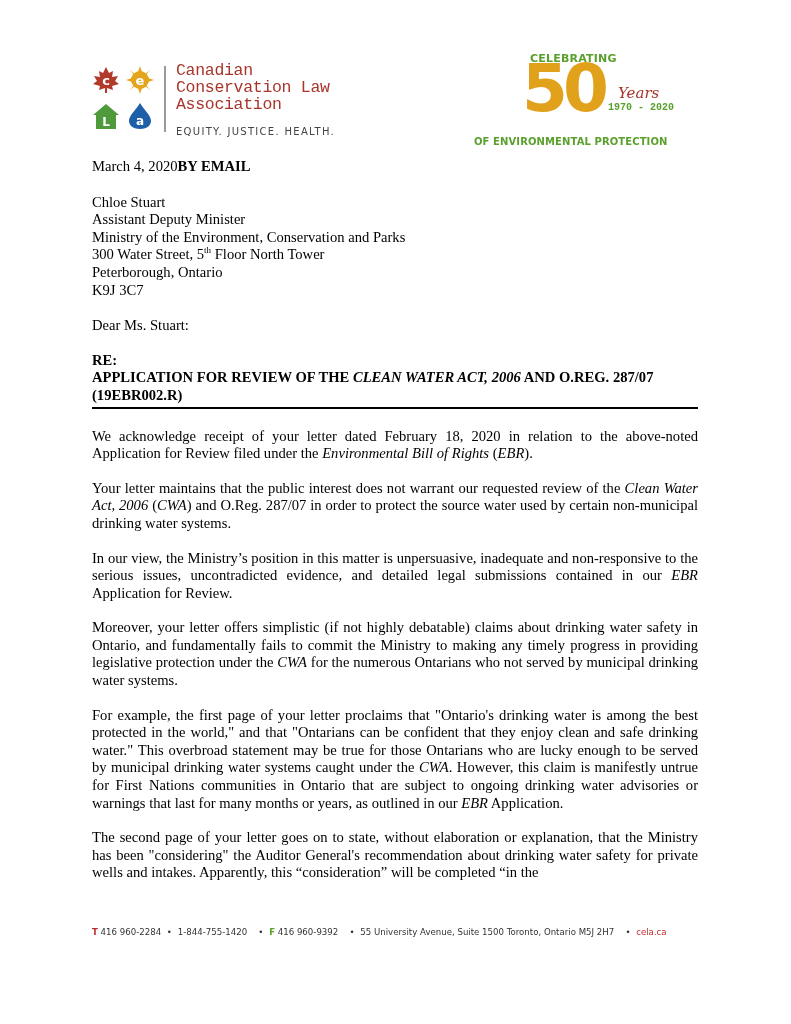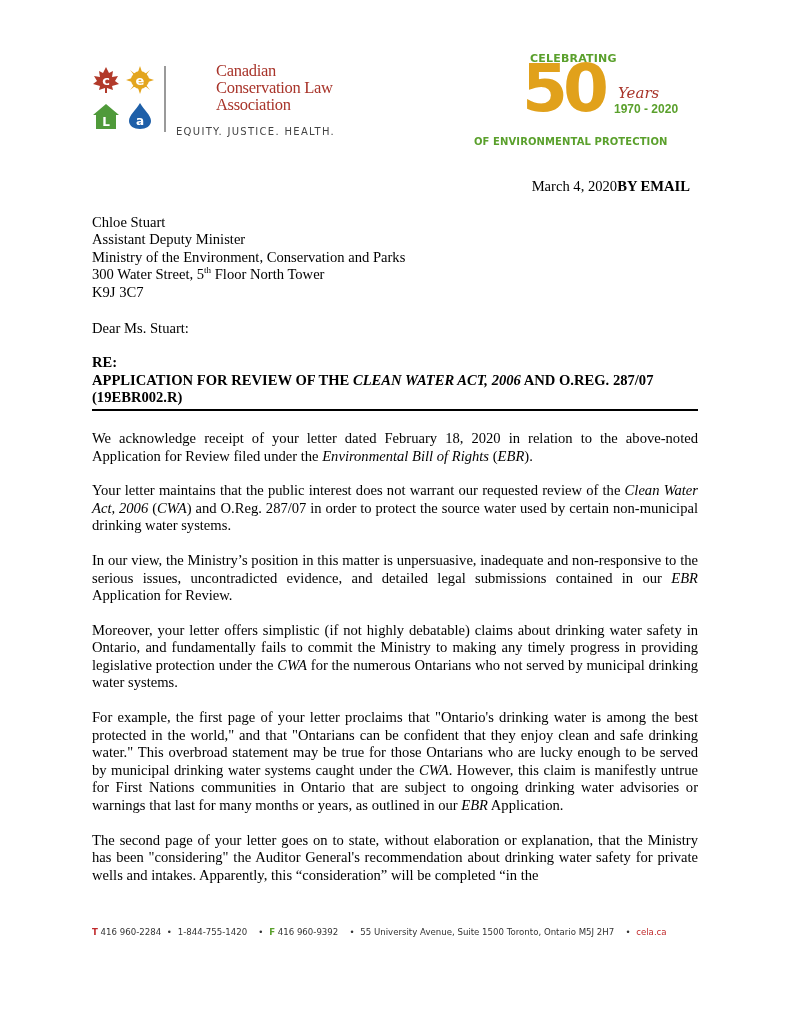--- a/index.html
+++ b/index.html
@@ -3,33 +3,33 @@
 <meta charset="utf-8">
 <style>
   html, body { margin: 0; padding: 0; background: #ffffff; }
   body { width: 791px; height: 1024px; position: relative; overflow: hidden; font-family: "Liberation Serif", serif; color: #000; }
 
   
   .logo-cela { position: absolute; left: 92px; top: 64px; width: 270px; height: 72px; }
   .logo-tiles { position: absolute; left: 0; top: 0; width: 64px; height: 68px; }
   .tile { position: absolute; width: 28px; height: 28px; }
   .logo-divider { position: absolute; left: 72px; top: 2px; width: 2px; height: 66px; background: #9a9a9a; }
-  .logo-text { position: absolute; left: 84px; top: -2px; font-family: Liberation Serif, serif; color: #a8342a; font-size: 16.5px; line-height: 17px; letter-spacing: -0.3px; margin-left: 40px; }
+  .logo-text { position: absolute; left: 84px; top: -2px; font-family: Liberation Mono, monospace; color: #a8342a; font-size: 16.5px; line-height: 17px; letter-spacing: -0.3px; }
   .logo-tag { position: absolute; left: 84px; top: 62px; font-family: "DejaVu Sans", sans-serif; font-size: 10px; letter-spacing: 1.3px; color: #444; }
 
   .logo-50 { position: absolute; left: 470px; top: 48px; width: 220px; height: 92px; }
   .l50-celebrating { position: absolute; left: 60px; top: 4px; font-family: "DejaVu Sans", sans-serif; font-weight: bold; font-size: 11px; color: #5aa02c; letter-spacing: 0.2px; }
   .l50-num { position: absolute; left: 52px; top: 8px; font-family: "DejaVu Sans", sans-serif; font-weight: bold; font-size: 66px; line-height: 66px; color: #e1a11b; letter-spacing: -5px; }
   .l50-years { position: absolute; left: 148px; top: 36px; font-family: "DejaVu Serif", serif; font-style: italic; font-size: 15px; color: #a8342a; }
-  .l50-range { position: absolute; left: 144px; top: 54px; font-family: Liberation Sans, sans-serif; font-weight: bold; font-size: 12px; color: #5aa02c; }
+  .l50-range { position: absolute; left: 138px; top: 54px; font-family: Liberation Mono, monospace; font-weight: bold; font-size: 10px; color: #5aa02c; }
   .l50-bottom { position: absolute; left: 4px; top: 88px; font-family: "DejaVu Sans", sans-serif; font-weight: bold; font-size: 10px; color: #5aa02c; letter-spacing: 0.1px; }
 
   
   .doc { position: absolute; left: 92px; top: 158px; width: 606px; font-size: 14.6px; line-height: 17.6px; }
-  .date-row { display: flex; justify-content: flex-end; margin-top: 20px; }
+  .date-row { display: flex; justify-content: flex-start; }
   .by-email { font-weight: bold; margin-right: 8px; }
   .addr { margin-top: 18px; }
   .addr div { white-space: nowrap; }
   .salutation { margin-top: 18px; }
   .re-block { margin-top: 17px; display: flex; font-weight: bold; padding-bottom: 2px; border-bottom: 2.5px solid #000; flex-direction: column; }
   .re-label { width: 48px; flex: none; }
   .re-text { flex: 1; }
   p { margin: 17px 0 0 0; text-align: justify; }
   .first-p { margin-top: 19px; }
   sup { font-size: 9px; line-height: 0; }
@@ -97,20 +97,21 @@
   <div class="date-row">
     <span>March 4, 2020</span>
     <span class="by-email">BY EMAIL</span>
   </div>
 
   <div class="addr">
     <div>Chloe Stuart</div>
     <div>Assistant Deputy Minister</div>
     <div>Ministry of the Environment, Conservation and Parks</div>
     <div><span>300 Water Street, 5</span><sup>th</sup><span> Floor North Tower</span></div>
+    <div>Peterborough, Ontario</div>
     <div>K9J 3C7</div>
   </div>
 
   <div class="salutation">Dear Ms. Stuart:</div>
 
   <div class="re-block">
     <div class="re-label">RE:</div>
     <div class="re-text"><span>APPLICATION FOR REVIEW OF THE </span><i>CLEAN WATER ACT, 2006</i><span> AND O.REG. 287/07 (19EBR002.R)</span></div>
   </div>
 

